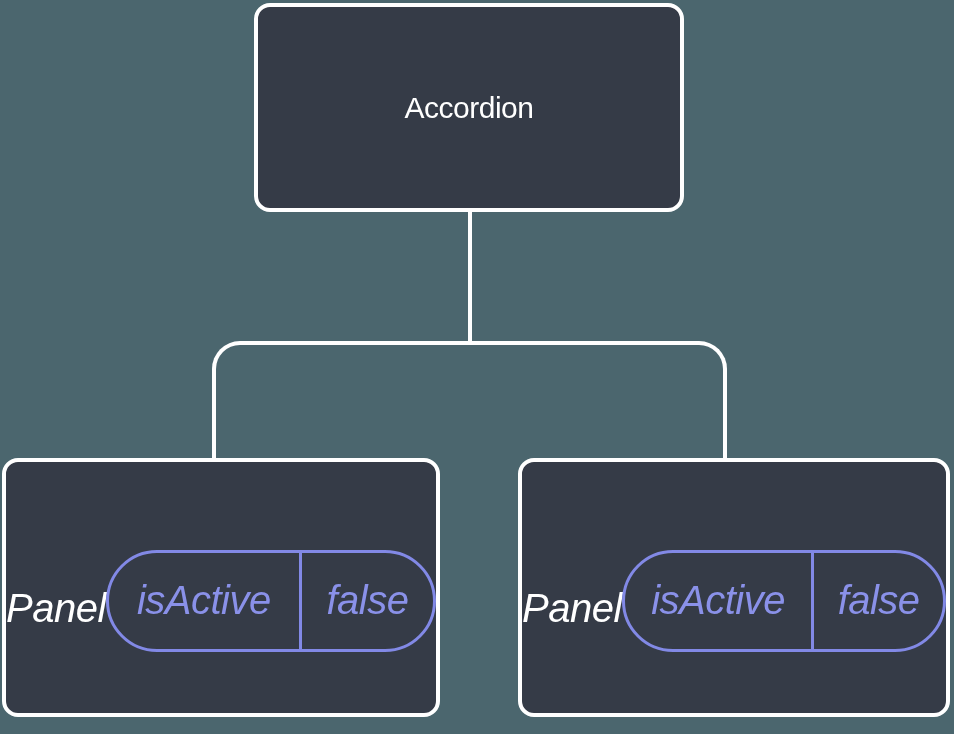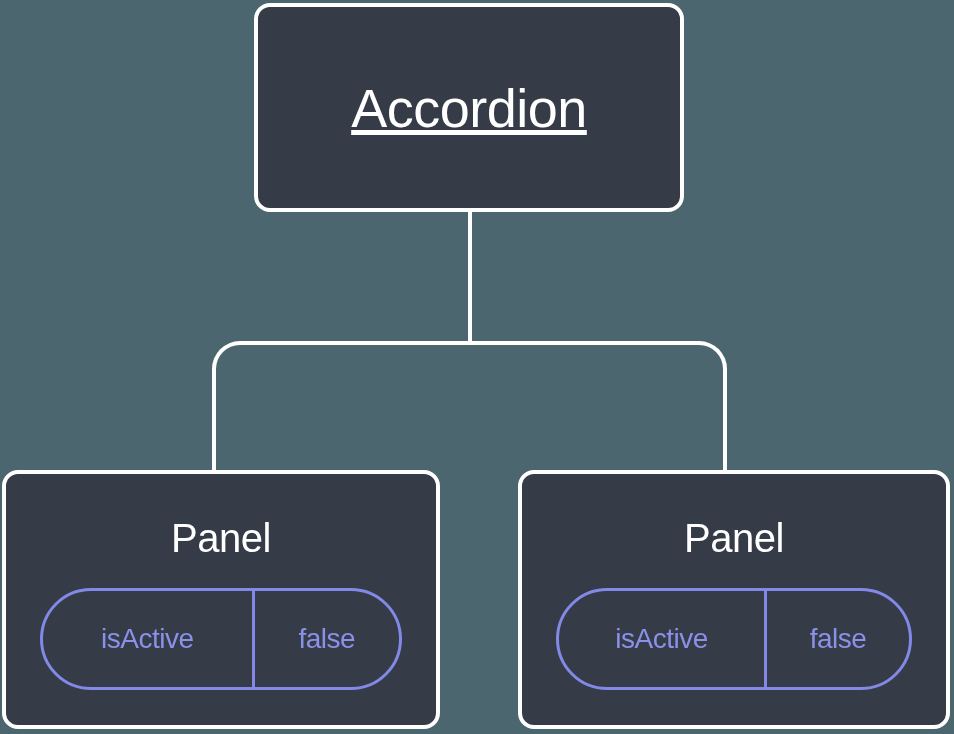--- a/index.html
+++ b/index.html
@@ -26,25 +26,24 @@
     left: 254px;
     top: 3px;
     width: 430px;
     height: 209px;
     display: flex;
     align-items: center;
     justify-content: center;
   }
   .node-title {
     color: #FFFFFF;
-    font-size: 54px;
+    font-size: 30px;
     font-weight: 500;
     letter-spacing: -0.5px;
     line-height: 48px;
-    text-decoration: underline;
   }
   .connector-stem {
     position: absolute;
     left: 468px;
     top: 211px;
     width: 4px;
     height: 130px;
     background: #FFFFFF;
   }
   .connector-bracket {
@@ -52,25 +51,26 @@
     box-sizing: border-box;
     left: 212px;
     top: 341px;
     width: 515px;
     height: 129px;
     border: 4px solid #FFFFFF;
     border-bottom: none;
     border-radius: 28px 28px 0 0;
   }
   .panel-node {
-    top: 470px;
+    top: 458px;
     height: 259px;
     display: flex;
-    flex-direction: column;
+    flex-direction: row;
     align-items: center;
+    font-style: italic;
   }
   .panel-left  { left: 2px;   width: 438px; }
   .panel-right { left: 518px; width: 432px; }
   .panel-title {
     margin-top: 40px;
     color: #FFFFFF;
     font-size: 40px;
     font-weight: 500;
     letter-spacing: -0.5px;
     line-height: 48px;
@@ -83,21 +83,21 @@
     border: 3px solid #8289E6;
     border-radius: 51px;
     display: flex;
     overflow: hidden;
   }
   .state-cell {
     display: flex;
     align-items: center;
     justify-content: center;
     color: #8A91E9;
-    font-size: 28px;
+    font-size: 40px;
     letter-spacing: -0.5px;
   }
   .state-key {
     flex: 0 0 58.6%;
     border-right: 3px solid #8289E6;
   }
   .state-value {
     flex: 1 1 auto;
     text-align: right;
   }

